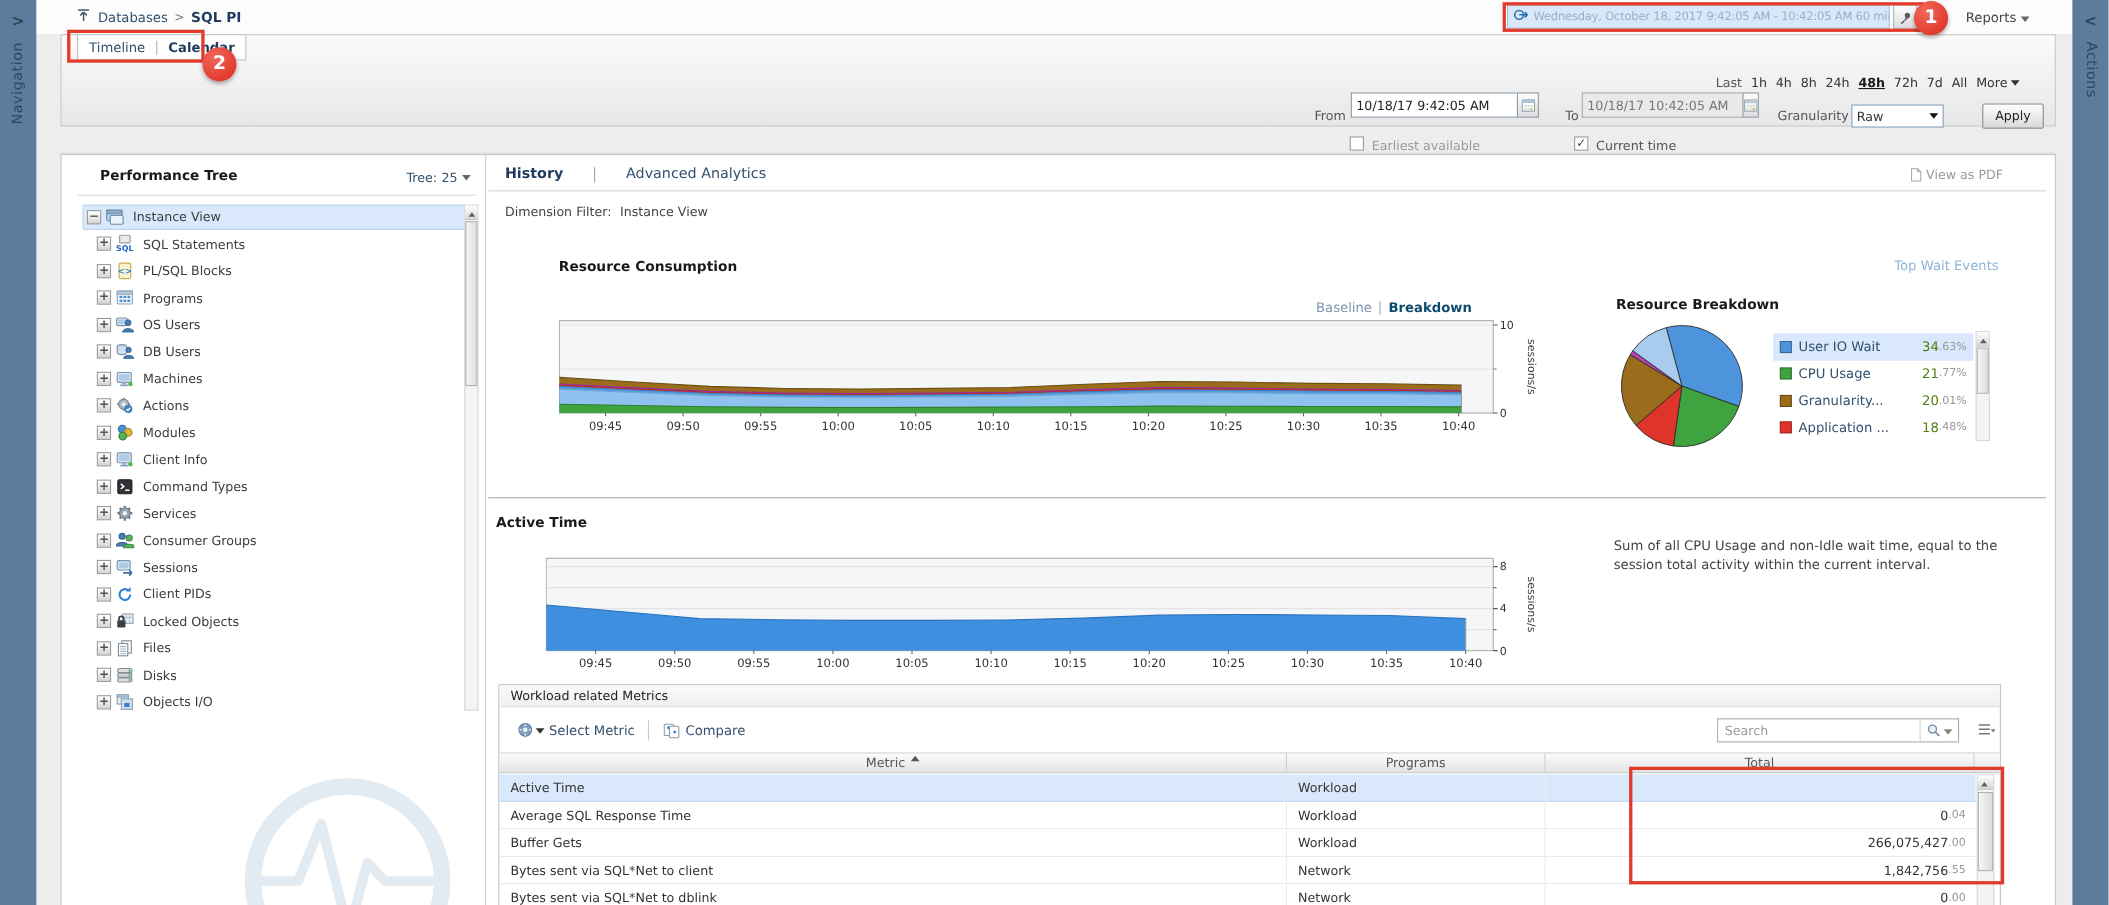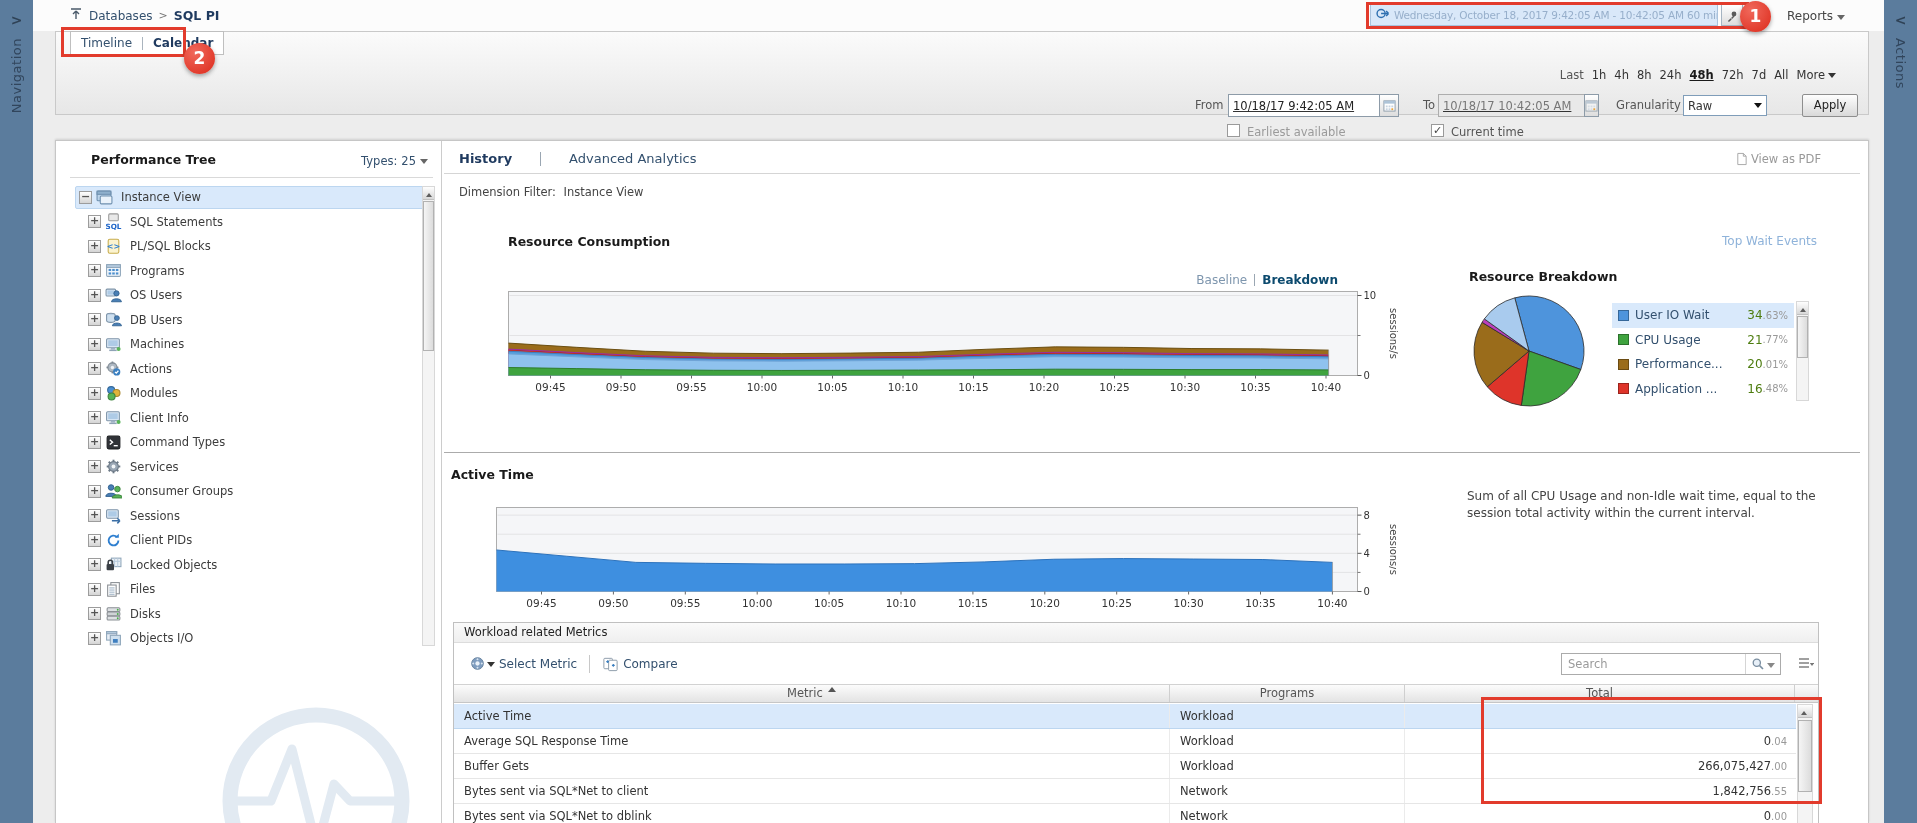--- a/index.html
+++ b/index.html
@@ -36,21 +36,21 @@
   .subtabs { position:absolute; left:37px; top:31px; height:24px; background:#FFF; border:1px solid #BFBFBF; display:flex; align-items:center; padding:0 10px; gap:10px; z-index:5; }
   .subtabs .st { font-size:12px; color:#33506E; }
   .subtabs .st.active { color:#1F3A5F; font-weight:bold; }
   .subtabs .st-div { width:1px; height:13px; background:#AAB4BE; }
 
   .ranges { position:absolute; right:32px; top:36px; display:flex; gap:8px; align-items:baseline; font-size:11.5px; color:#333; }
   .ranges .rng.sel { font-weight:bold; text-decoration:underline; color:#1a1a1a; }
   .ranges .more { display:flex; gap:3px; align-items:baseline; }
 
   .frm-label { position:absolute; top:66px; color:#555; font-size:11.5px; }
-  .field { position:absolute; top:62px; height:23px; display:flex;text-decoration:underline; }
+  .field { position:absolute; top:52px; height:23px; display:flex; }
   .field input { height:100%; border:1px solid #8D9BA8; border-right:none; font-size:11.5px; padding:0 4px; font-family:inherit; color:#222; outline:none; }
   .field.disabled input { background:#E9E9E9; color:#777; border-color:#ADADAD; }
   .cal-btn { width:20px; height:100%; background:linear-gradient(#FFF,#DDD); border:1px solid #8D9BA8; display:flex; align-items:center; justify-content:center; }
   .gran-select { position:absolute; left:1627px; top:63px; width:84px; height:21px; background:#FFF; border:1px solid #7F9DB9; display:flex; align-items:center; justify-content:space-between; padding:0 4px; font-size:11.5px; }
   .gran-select .sel-car { width:0;height:0;border:4px solid transparent;border-top:5px solid #111; position:relative; top:2px; }
   .apply-btn { position:absolute; left:1746px; top:62px; width:56px; height:23px; background:linear-gradient(#FEFEFE,#D9D9D9); border:1px solid #8E8E8E; border-radius:2px; font-size:11.5px; color:#222; text-align:center; line-height:21px; }
 
   .chk { position:absolute; width:13px; height:13px; background:#FFF; border:1px solid #9A9A9A; top:92px; font-size:11px; font-weight:bold; color:#444; line-height:11px; text-align:center; }
   .chk-label { position:absolute; top:93px; font-size:11.5px; }
 
@@ -270,21 +270,21 @@
 
   <div class="main-panel">
 
     <div class="tree-panel">
       <svg class="chart-svg" style="left:160px; top:555px;" width="220" height="200">
         <circle cx="100" cy="105" r="86" fill="none" stroke="#E2EAF2" stroke-width="15"></circle>
         <path d="M14 105 H55 L76 53 L101 152 L118 88 L134 105 H186" fill="none" stroke="#E2EAF2" stroke-width="9" stroke-linejoin="round" stroke-linecap="round"></path>
       </svg>
       <div class="tp-title">Performance Tree</div>
       <div class="tp-tops">
-        <span>Types:</span>
+        <span>Tree:</span>
         <span>25</span>
         <span class="caret"></span>
       </div>
       <div class="tp-div"></div>
       <div class="tree-list" id="tree-list">
           <div class="trow">
             <div class="hl"></div>
             <span class="exp" style="margin-left: 23px;">−</span>
             <span class="ticon"><svg width="17" height="17" viewBox="0 0 16 16">
                 <rect x="1" y="2" width="13" height="9" rx="1" fill="#BCD4EA" stroke="#6E8FAE"></rect>
@@ -607,28 +607,28 @@
             <span class="lvd">.63%</span>
           </div>
           <div class="legend-row">
             <span class="sw" style="background: rgb(63, 163, 63);"></span>
             <span class="ll">CPU Usage</span>
             <span class="lv">21</span>
             <span class="lvd">.77%</span>
           </div>
           <div class="legend-row">
             <span class="sw" style="background: rgb(154, 108, 27);"></span>
-            <span class="ll">Performance...</span>
+            <span class="ll">Granularity...</span>
             <span class="lv">20</span>
             <span class="lvd">.01%</span>
           </div>
           <div class="legend-row">
             <span class="sw" style="background: rgb(222, 52, 42);"></span>
             <span class="ll">Application ...</span>
-            <span class="lv">16</span>
+            <span class="lv">18</span>
             <span class="lvd">.48%</span>
           </div>
         </div>
       <div class="sbar legend-sb">
         <div class="up"></div>
         <div class="thumb" style="top:14px; height:42px;"></div>
       </div>
 
       <div class="ctab-line"></div>
 

